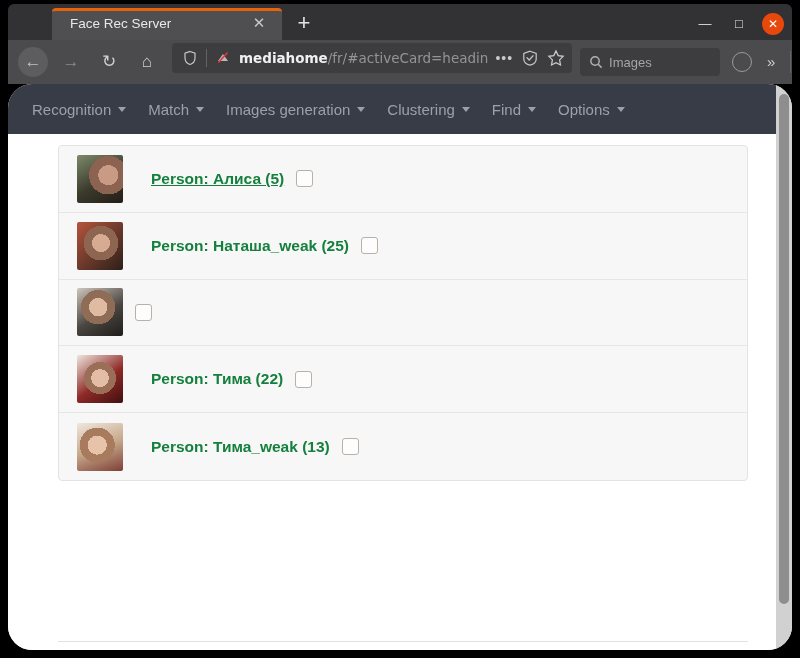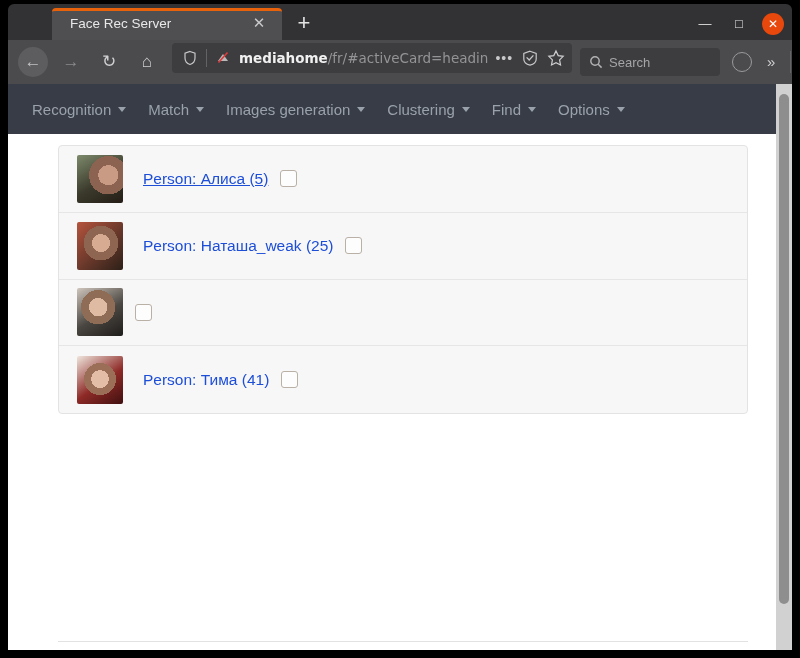--- a/index.html
+++ b/index.html
@@ -210,20 +210,21 @@
     position: relative;
   }
 
   
   .viewport {
     position: absolute;
     left: 8px; top: 84px;
     width: 784px; height: 566px;
     background: #ffffff;
     overflow: hidden;
+    border-radius: 24px;
   }
 
   .appnav {
     position: absolute;
     left: 0; top: 0;
     width: 768px; height: 50px;
     background: #373c46;
     display: flex;
     align-items: center;
     padding-left: 24px;
@@ -275,26 +276,27 @@
   .thumb {
     flex: 0 0 auto;
     width: 46px; height: 48px;
     border-radius: 2px;
     background-size: cover;
     background-position: center;
     position: relative;
     overflow: hidden;
   }
   .person-link {
-    margin-left: 20px;
-    color: #1d4ed8;
+    margin-left: 28px;
+    color: #15803d;
     font-size: 15.5px;
     white-space: nowrap;
     cursor: pointer;
     text-decoration: none;
+    font-weight: bold;
   }
   .person-link.hovered { text-decoration: underline; }
 
   .cb {
     margin-left: 12px;
     width: 17px; height: 17px;
     border: 1.6px solid #b9b0a6;
     border-radius: 3px;
     background: #fdfdfd;
     cursor: pointer;
@@ -377,21 +379,21 @@
       </span>
     </div>
 
     <div class="searchbox">
       <span style="margin-left:9px;display:inline-flex">
         <svg width="14" height="14" viewBox="0 0 14 14">
             <circle cx="6" cy="6" r="4.2" fill="none" stroke="#b2b2b4" stroke-width="1.4"></circle>
             <line x1="9.2" y1="9.2" x2="12.6" y2="12.6" stroke="#b2b2b4" stroke-width="1.5"></line>
           </svg>
       </span>
-      <span class="search-ph">Search</span>
+      <span class="search-ph">Images</span>
     </div>
 
     <div class="acct-icon"></div>
     <div class="chev-icon">»</div>
     <div class="tb-sep"></div>
     <div class="burger"></div>
   </div>
 
   <div class="viewport">
 
@@ -433,23 +435,28 @@
             <div class="thumb" style="background: radial-gradient(circle at 52% 44%, rgb(215, 171, 146) 0px, rgb(215, 171, 146) 25%, rgb(142, 101, 80) 25%, rgb(142, 101, 80) 48%, transparent 48%), linear-gradient(135deg, rgb(182, 84, 61) 0%, rgb(110, 58, 44) 50%, rgb(44, 32, 24) 100%);"></div>
             <a class="person-link">Person: Наташа_weak (25)</a>
             <div class="cb"></div>
           </div>
           <div class="row">
             <div class="thumb" style="background: radial-gradient(circle at 46% 40%, rgb(224, 187, 163) 0px, rgb(224, 187, 163) 24%, rgb(142, 108, 85) 24%, rgb(142, 108, 85) 45%, transparent 45%), linear-gradient(150deg, rgb(207, 198, 189) 0%, rgb(74, 70, 65) 55%, rgb(31, 29, 27) 100%);"></div>
             <div class="cb"></div>
           </div>
           <div class="row">
             <div class="thumb" style="background: radial-gradient(circle at 50% 48%, rgb(227, 189, 165) 0px, rgb(227, 189, 165) 26%, rgb(155, 111, 87) 26%, rgb(155, 111, 87) 47%, transparent 47%), linear-gradient(145deg, rgb(239, 230, 221) 0%, rgb(142, 42, 39) 55%, rgb(64, 16, 15) 100%);"></div>
-            <a class="person-link">Person: Тима (41)</a>
+            <a class="person-link">Person: Тима (22)</a>
             <div class="cb"></div>
           </div>
+          <div class="row">
+            <div class="thumb" style="background: radial-gradient(circle at 44% 46%, rgb(230, 195, 169) 0px, rgb(230, 195, 169) 26%, rgb(168, 122, 94) 26%, rgb(168, 122, 94) 48%, transparent 48%), linear-gradient(160deg, rgb(240, 231, 221) 0%, rgb(199, 169, 140) 50%, rgb(126, 63, 54) 100%);"></div>
+            <a class="person-link">Person: Тима_weak (13)</a>
+            <div class="cb"></div>
+          </div>
         </div>
       <div class="hr-below" id="hr-below" style="top: 507px;"></div>
     </div>
 
     <div class="sb-track">
       <div class="sb-thumb" id="sbthumb" style="top: 10px; height: 510px;"></div>
     </div>
   </div>
 
 </div>

